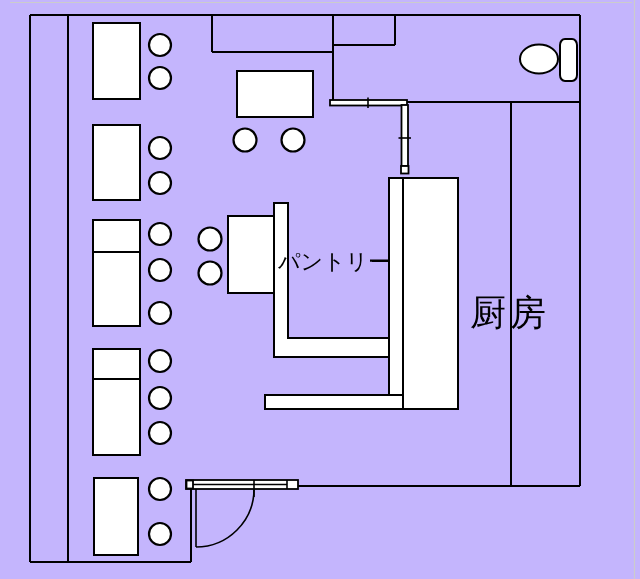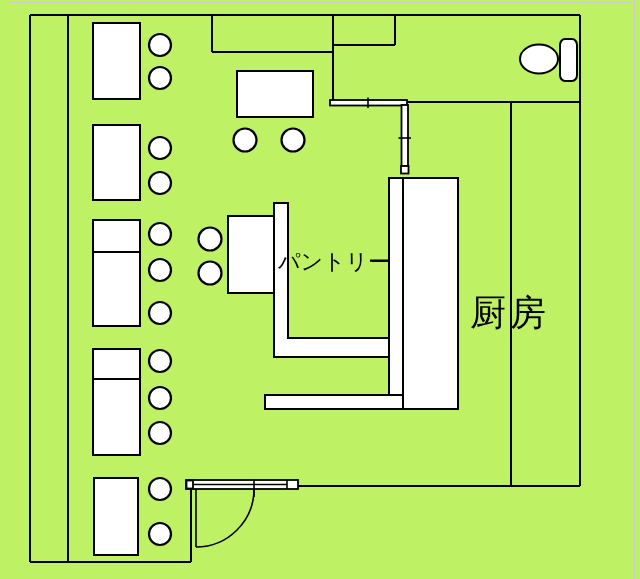--- a/index.html
+++ b/index.html
@@ -4,21 +4,21 @@
 <style>
   html, body {
     margin: 0;
     padding: 0;
     background: #ffffff;
   }
   .canvas {
     position: relative;
     width: 640px;
     height: 579px;
-    background: #bef264;
+    background: #c4b5fd;
     overflow: hidden;
     font-family: "Liberation Sans", "DejaVu Sans", sans-serif;
   }
   svg { display: block; }
   .wall   { stroke: #000; stroke-width: 2.2; fill: none; }
   .thin   { stroke: #000; stroke-width: 1.6; fill: none; }
   .furn   { stroke: #000; stroke-width: 2;   fill: #fff; }
   .chair  { stroke: #000; stroke-width: 2.2; fill: #fff; }
   .thick  { stroke: #000; stroke-width: 1.8; fill: #fff; }
   .edge   { stroke: #cccccc; stroke-width: 1.2; fill: none; }

